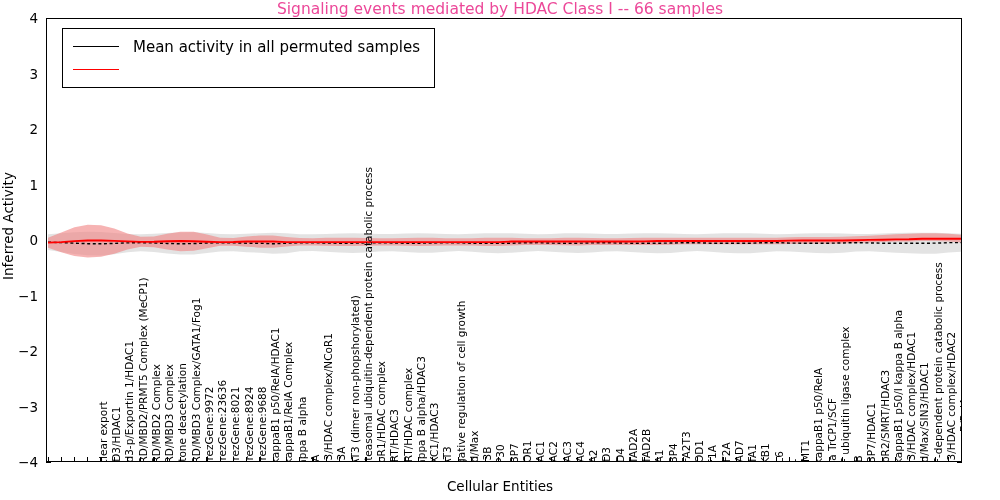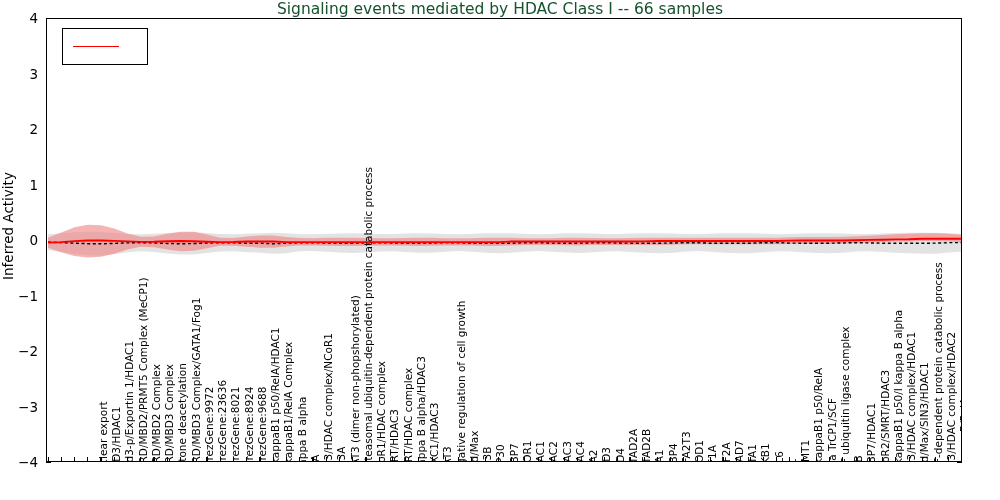--- a/index.html
+++ b/index.html
@@ -2,21 +2,21 @@
 <html><head>
 <meta charset="utf-8">
 <title>Signaling events mediated by HDAC Class I</title>
 <style>
   html,body{margin:0;padding:0;background:#ffffff;}
   body{width:1000px;height:500px;overflow:hidden;font-family:"DejaVu Sans",sans-serif;color:#000;}
   #root{position:relative;width:1000px;height:500px;}
 
   .chart-title{
     position:absolute;left:0;top:0;width:1000px;text-align:center;
-    font-size:15.5px;line-height:18px;color:#14532d;font-family:"DejaVu Sans",sans-serif;
+    font-size:15.5px;line-height:18px;color:#ec4899;font-family:"DejaVu Sans",sans-serif;
   }
 
   
   .plot-frame{
     position:absolute;left:46px;top:18px;width:916px;height:444px;
     border:1.1px solid #000;box-sizing:border-box;background:#fff;overflow:hidden;
   }
 
   
   .ylabel{
@@ -246,18 +246,23 @@
         <div class="xtick-mark" style="left: 861.514px;"></div>
         <div class="xtick-mark" style="left: 874.761px;"></div>
         <div class="xtick-mark" style="left: 888.007px;"></div>
         <div class="xtick-mark" style="left: 901.254px;"></div>
         <div class="xtick-mark" style="left: 914.5px;"></div>
       </div>
   </div>
 
   <div class="legend">
     <div class="legend-row">
+      <span class="legend-line"></span>
+      <span class="legend-text">Mean activity in all permuted samples</span>
+    </div>
+    <div class="legend-row">
       <span class="legend-line red"></span>
     </div>
   </div>
 
+  <div class="xlabel">Cellular Entities</div>
 
 </div>
 
 </body></html>

